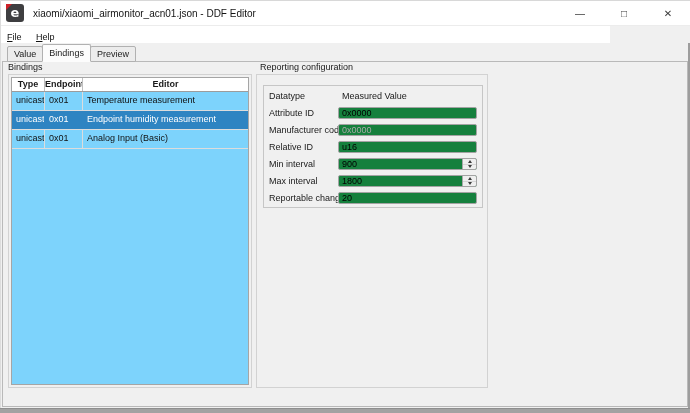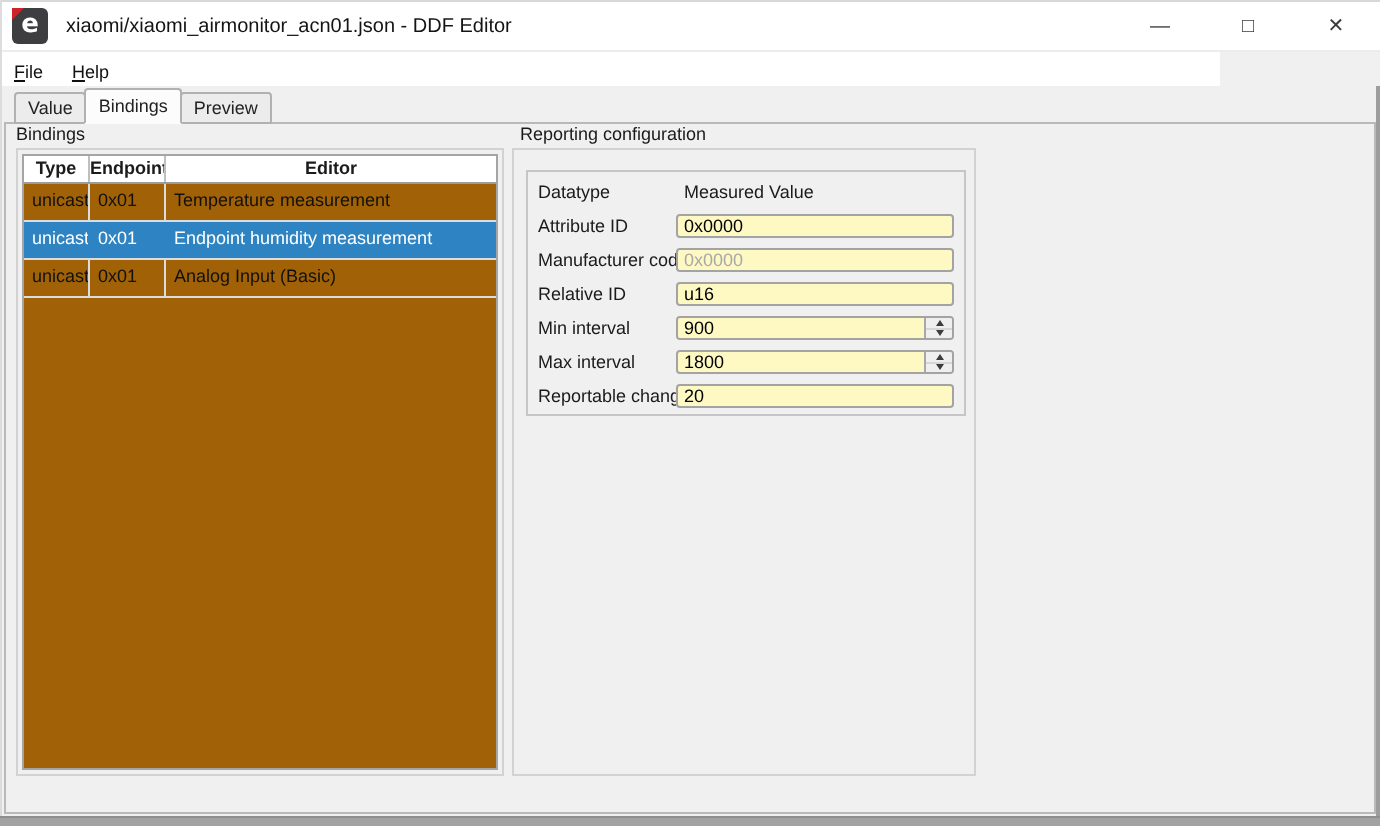--- a/index.html
+++ b/index.html
@@ -40,21 +40,21 @@
   .pane{position:absolute;left:2px;top:61px;width:686px;height:346px;background:var(--bg);
     border:1px solid #b9b9b9;box-sizing:border-box;}
 
   
   .group-label{position:absolute;top:62px;font-size:9px;line-height:11px;color:#1a1a1a;z-index:4;}
   .group{position:absolute;top:74px;height:314px;border:1px solid #d2d2d2;box-sizing:border-box;z-index:1;}
   .group-bindings{left:8px;width:244px;}
   .group-reporting{left:256px;width:232px;}
 
   
-  .table{position:absolute;left:2px;top:2px;width:238px;height:308px;background:#a16207;
+  .table{position:absolute;left:2px;top:2px;width:238px;height:308px;background:#7dd3fc;
     border:1px solid #a5a5a5;box-sizing:border-box;font-size:9px;overflow:hidden;}
   .t-head{display:flex;height:13px;border-bottom:1px solid #9c9c9c;font-weight:bold;background:#fff;}
   .th{line-height:13px;text-align:center;border-right:1px solid #bfbfbf;box-sizing:border-box;
     white-space:nowrap;overflow:hidden;}
   .th:last-child{border-right:none;}
   .c-type{width:33px;flex:none;}
   .c-ep{width:38px;flex:none;}
   .c-cluster{flex:1;min-width:0;}
   .tr{display:flex;height:18px;border-bottom:1px solid #dcdcdc;}
   .td{line-height:17px;padding-left:4px;box-sizing:border-box;border-right:1px solid #dcdcdc;
@@ -65,21 +65,21 @@
 
   
   .form-frame{position:absolute;left:6px;top:10px;width:220px;height:123px;border:1px solid #c6c6c6;
     box-sizing:border-box;display:flex;flex-direction:column;gap:5px;padding:4px 5px;background:var(--bg);}
   .form-rows{display:contents;}
   .fld-row{display:flex;align-items:center;height:12px;flex:none;}
   .fld-label{width:69px;flex:none;font-size:9px;color:#1a1a1a;white-space:nowrap;overflow:hidden;}
   .fld-static{padding-left:4px;font-size:9px;color:#1a1a1a;text-align:right;}
   .fld-box{flex:1;position:relative;display:flex;height:12px;}
   .fld-input{width:100%;height:12px;box-sizing:border-box;border:1px solid #a3a3a3;border-radius:2px;
-    padding:0 3px;font-family:"Liberation Sans",sans-serif;font-size:9px;color:#000;background:#fef9c3;
+    padding:0 3px;font-family:"Liberation Sans",sans-serif;font-size:9px;color:#000;background:#15803d;
     outline:none;cursor:text;}
   .fld-input::placeholder{color:#a8a8a8;opacity:1;}
   .spin{display:none;position:absolute;top:1px;right:1px;bottom:1px;width:13px;flex-direction:column;
     background:#efefef;border-left:1px solid #a8a8a8;border-radius:0 1px 1px 0;}
   .fld-row.spinbox .spin{display:flex;}
   .spin-btn{flex:1;display:flex;align-items:center;justify-content:center;}
   .spin-btn.down{border-top:1px solid #d6d6d6;}
   .tri{width:0;height:0;border-left:2px solid transparent;border-right:2px solid transparent;display:block;}
   .tri-up{border-bottom:3px solid #3c3c3c;}
   .tri-down{border-top:3px solid #3c3c3c;}

